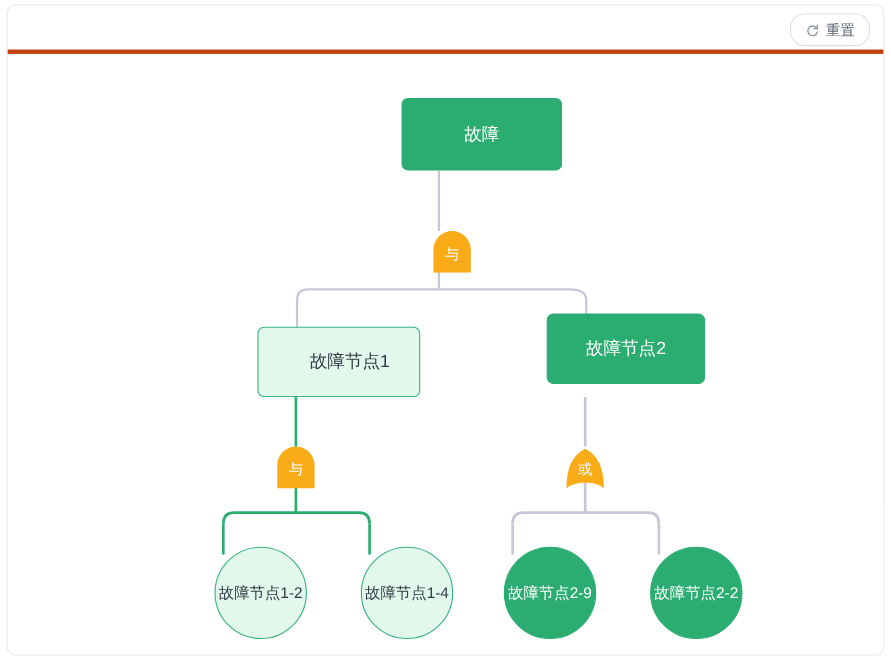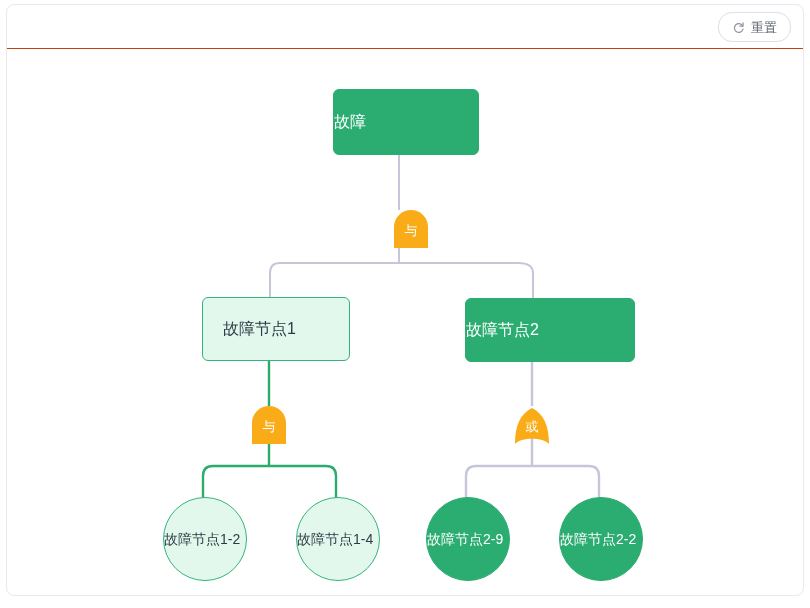--- a/index.html
+++ b/index.html
@@ -25,21 +25,21 @@
     border: 1px solid #e8e8ef;
     border-radius: 8px;
     background: #ffffff;
   }
   .card-header {
     position: absolute;
     left: 0;
     top: 0;
     right: 0;
     height: 44px;
-    border-bottom: 1px solid #c2410c;
+    border-bottom: 4px solid #c2410c;
     box-sizing: border-box;
   }
   .toolbar {
     position: absolute;
     right: 12px;
     top: 7px;
     display: flex;
     gap: 10px;
     align-items: center;
   }
@@ -77,23 +77,25 @@
     width: 796px;
     height: 546px;
     pointer-events: none;
   }
 
   .node {
     position: absolute;
     box-sizing: border-box;
     display: flex;
     align-items: center;
+    justify-content: center;
     text-align: center;
     cursor: pointer;
     user-select: none;
+    margin-left: 32px;
   }
   .node-rect {
     border-radius: 6px;
     font-size: 16px;
   }
   .node-circle {
     border-radius: 50%;
     font-size: 14px;
     line-height: 1.18;
   }
@@ -187,21 +189,21 @@
         <svg viewBox="0 0 38 38">
           <path d="M2,38 L2,17 A17,17 0 0 1 36,17 L36,38 Z" fill="#f9ab18"></path>
         </svg>
         <span class="gate-text">与</span>
       </div>
 
       <div class="node node-rect fill-light" style="left:195px; top:248px; width:148px; height:64px;padding-left:20px;">
         <span>故障节点1</span>
       </div>
 
-      <div class="node node-rect fill-solid" style="left:458px; top:249px; width:170px; height:64px;">
+      <div class="node node-rect fill-solid" style="left:458px; top:236px; width:144px; height:64px;">
         <span>故障节点2</span>
       </div>
 
       <div class="gate" style="left:243px; top:357px;">
         <svg viewBox="0 0 38 38">
           <path d="M2,38 L2,17 A17,17 0 0 1 36,17 L36,38 Z" fill="#f9ab18"></path>
         </svg>
         <span class="gate-text">与</span>
       </div>
 

